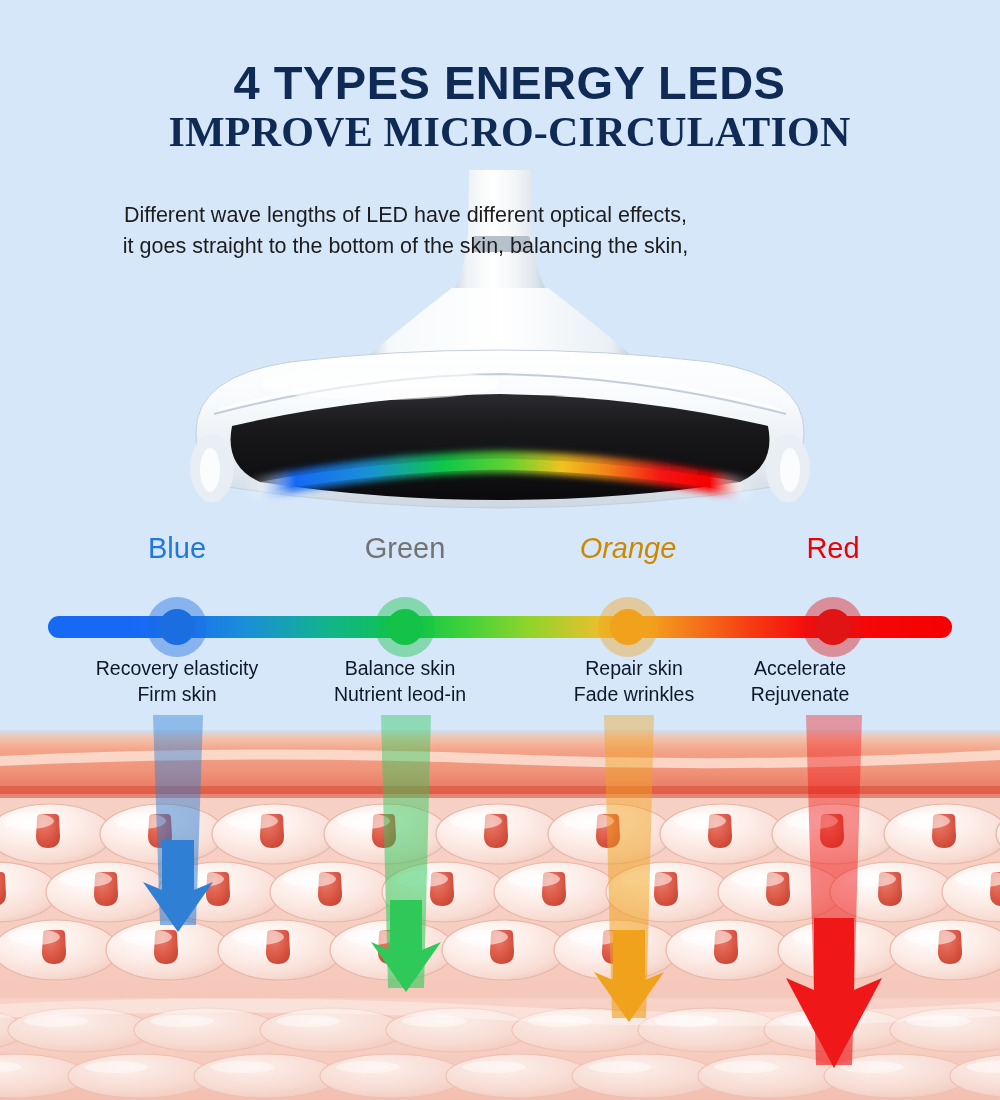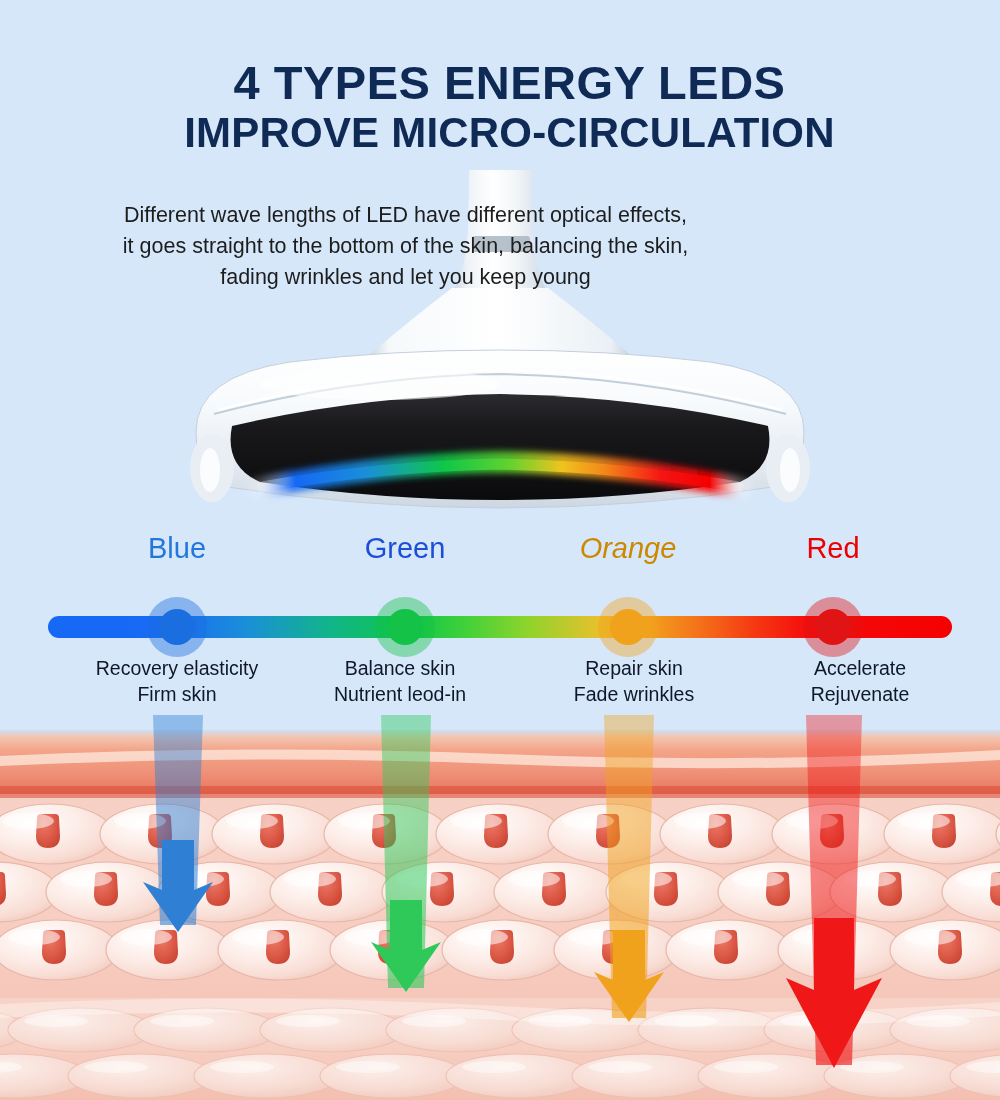--- a/index.html
+++ b/index.html
@@ -19,21 +19,21 @@
   .headline-wrap {
     position: absolute; top: 58px; left: 0; width: 1000px;
     text-align: center; z-index: 30; padding-left: 19px;
   }
   .headline-1 {
     font-size: 47px; font-weight: bold; letter-spacing: 0.5px;
     color: #0e2a55; line-height: 1.06;
   }
   .headline-2 {
     font-size: 42px; font-weight: bold; letter-spacing: 0.2px;
-    color: #0e2a55; line-height: 1.18;
+    color: #0e2a55; line-height: 1.18; font-family: Liberation Serif, serif;
   }
   .subcopy {
     position: absolute; top: 200px; left: 0; width: 811px;
     text-align: center; z-index: 30;
     font-size: 21.5px; color: #1d1d1d; line-height: 1.45;
   }
   .subcopy div { white-space: nowrap; }
 
   
   #device { position: absolute; top: 170px; left: 0; width: 1000px; height: 350px; z-index: 10; }
@@ -154,28 +154,27 @@
   </svg>
 
   <div class="headline-wrap">
     <div class="headline-1">4 TYPES ENERGY LEDS</div>
     <div class="headline-2">IMPROVE MICRO-CIRCULATION</div>
   </div>
 
   <div class="subcopy">
     <div>Different wave lengths of LED have different optical effects,</div>
     <div>it goes straight to the bottom of the skin, balancing the skin,</div>
-    <div>fading wrinkles and let you keep young</div>
   </div>
 
   <div id="spectrum">
     <div class="bar"></div>
 
     <div class="color-label" style="left:177px;color:#2277dd;">Blue</div>
-    <div class="color-label" style="left:405px;color:#1d4ed8;">Green</div>
+    <div class="color-label" style="left:405px;color:#737373;">Green</div>
     <div class="color-label" style="left:628px;color:#cc8800;font-style:italic;">Orange</div>
     <div class="color-label" style="left:833px;color:#ee0000;text-align:center;">Red</div>
 
     <div class="dot-halo" style="left:177px;background:#1b6ee0;"></div>
     <div class="dot-halo" style="left:405px;background:#13c246;"></div>
     <div class="dot-halo" style="left:628px;background:#f0a21c;"></div>
     <div class="dot-halo" style="left:833px;background:#e01414;"></div>
 
     <div class="dot-core" style="left:177px;background:#1b6ee0;"></div>
     <div class="dot-core" style="left:405px;background:#13c246;"></div>
@@ -187,21 +186,21 @@
       <div>Firm skin</div>
     </div>
     <div class="caption" style="left:400px;">
       <div>Balance skin</div>
       <div>Nutrient leod-in</div>
     </div>
     <div class="caption" style="left:634px;">
       <div>Repair skin</div>
       <div>Fade wrinkles</div>
     </div>
-    <div class="caption" style="left:860px;">
+    <div class="caption" style="left:800px;">
       <div>Accelerate</div>
       <div>Rejuvenate</div>
     </div>
   </div>
 
   <svg id="skin" viewBox="0 0 1000 370" preserveAspectRatio="none">
     <defs>
       <linearGradient id="epiGrad" x1="0" y1="0" x2="0" y2="1">
         <stop offset="0%" stop-color="#cfdff2"></stop>
         <stop offset="12%" stop-color="#f3c3ae"></stop>

